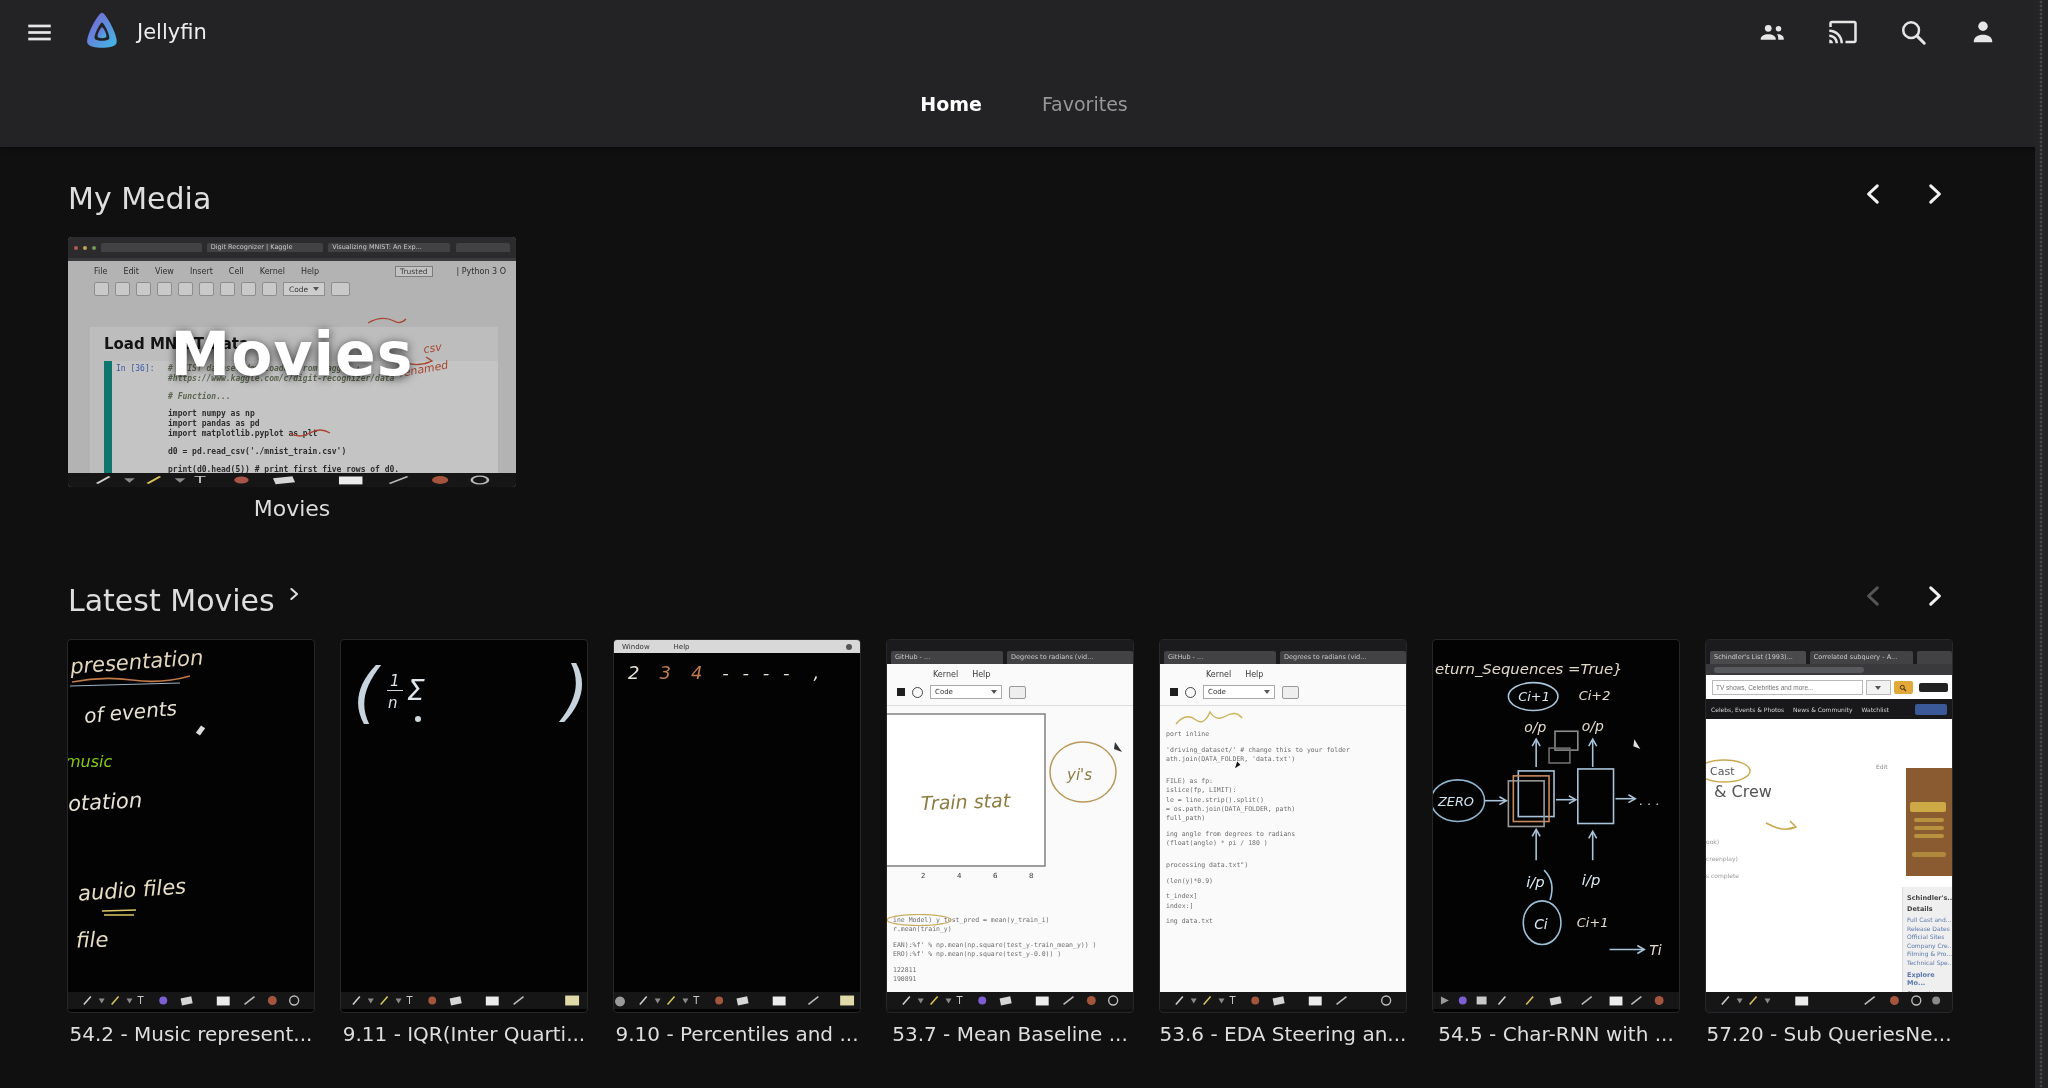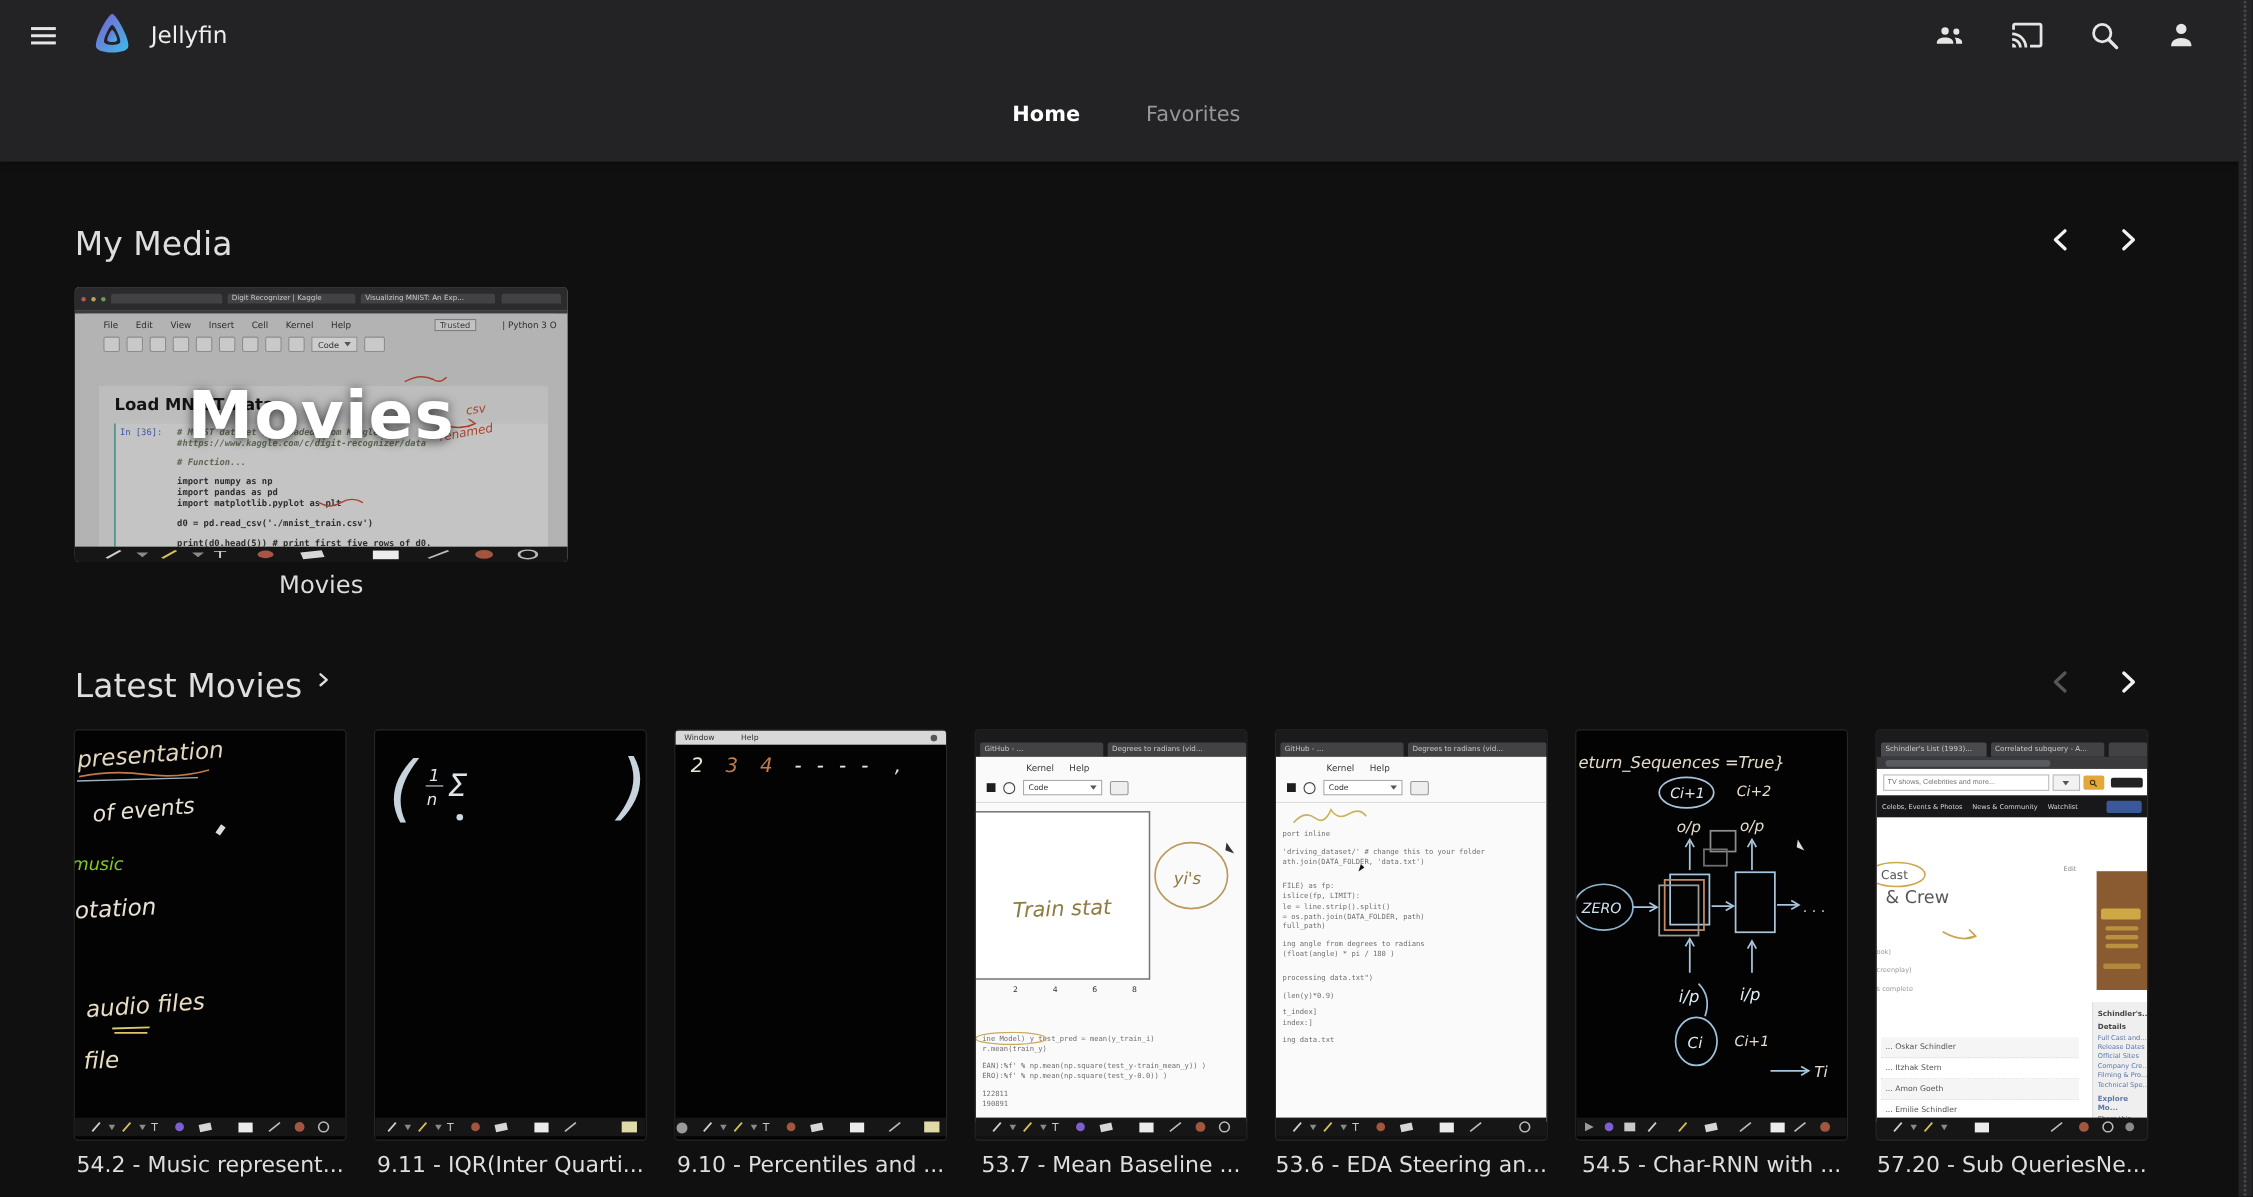--- a/index.html
+++ b/index.html
@@ -10,21 +10,21 @@
   .appbar{height:64px;display:flex;align-items:center;padding:0 26px;}
   .iconbtn{background:none;border:none;padding:0;cursor:pointer;color:#e6e6e6;display:flex;align-items:center;}
   .iconbtn svg{display:block;}
   .logo{margin-left:26px;display:flex;align-items:center;}
   .apptitle{margin-left:12px;font-size:21px;color:#ededed;}
   .appbar-right{margin-left:auto;display:flex;gap:40px;padding-right:24px;align-items:center;}
   .tabs{height:80px;display:flex;justify-content:center;align-items:center;gap:60px;}
   .tab{font-size:19px;color:#979797;cursor:pointer;}
   .tab.active{color:#ffffff;font-weight:bold;}
   
-  .main{position:absolute;top:147px;left:0;width:2035px;margin-top:24px;}
+  .main{position:absolute;top:147px;left:0;width:2035px;}
   .sec-head{position:relative;margin:28px 0 0 68px;height:46px;display:flex;align-items:center;}
   .sec-title{font-size:30px;color:#dedede;}
   .sec-link{display:flex;gap:10px;cursor:pointer;}
   .sec-arrows{position:absolute;right:88px;top:4px;display:flex;gap:34px;}
   .chev{color:#f2f2f2;cursor:pointer;}
   .chev.dim{color:#565656;}
   
   .mm-card{margin:16px 0 0 68px;width:448px;}
   .thumb-movies{position:relative;width:448px;height:250px;border-radius:4px;overflow:hidden;background:#8f8f8f;cursor:pointer;}
   .mm-cap{margin-top:9px;text-align:center;font-size:22px;color:#dcdcdc;}
@@ -49,21 +49,21 @@
   .nb-menu .mi{display:flex;gap:16px;}
   .trusted{margin-left:auto;border:1px solid #7d7d7d;padding:0 4px;font-size:7.5px;color:#3c3c3c;background:#c2c2c2;}
   .pyver{margin:0 10px 0 8px;font-size:8px;color:#2e2e2e;}
   .nb-toolrow{display:flex;gap:6px;padding:2px 0 4px 26px;align-items:center;}
   .nbx{width:13px;height:12px;background:#c9c9c9;border:1px solid #8d8d8d;border-radius:2px;}
   .nbsel{height:12px;border:1px solid #8d8d8d;background:#cdcdcd;font-size:7.5px;color:#333;
          display:flex;align-items:center;gap:5px;padding:0 5px;}
   .caret{width:0;height:0;border-left:3px solid transparent;border-right:3px solid transparent;border-top:4px solid #555;}
   .nb-body{position:absolute;left:22px;right:18px;top:66px;bottom:0;background:#bdbdbd;padding:8px 0 0 14px;}
   .nb-h1{font-size:15px;font-weight:bold;color:#141414;margin-bottom:8px;}
-  .nb-cell{display:flex;border-left:1px solid #0f766e;background:#c4c4c4;padding:3px 0 3px 4px;}
+  .nb-cell{display:flex;border-left:8px solid #0f766e;background:#c4c4c4;padding:3px 0 3px 4px;}
   .nb-prompt{font-family:"DejaVu Sans Mono",monospace;font-size:8px;color:#3a57a8;width:52px;flex:none;}
   .nb-code{font-family:"DejaVu Sans Mono",monospace;font-size:8px;color:#2d2d2d;}
   .nb-code .ln{min-height:1em;line-height:9.8px;white-space:pre;font-weight:bold;}
   .nb-code .cmt{color:#5d6852;font-style:italic;}
   .overlay-title{position:absolute;left:0;right:0;top:82px;text-align:center;font-size:60px;font-weight:bold;
                  color:#ffffff;text-shadow:0 2px 10px rgba(0,0,0,.75);letter-spacing:1px;}
   
   .snb-tabs{height:24px;background:#1b1b1d;display:flex;align-items:flex-end;gap:4px;padding:0 0 0 4px;}
   .snb-tabs .tabpill{height:13px;line-height:13px;}
   .snb-white{position:absolute;top:24px;left:0;right:0;bottom:16px;background:#fafafa;overflow:hidden;}
@@ -678,27 +678,20 @@
               <text x="4" y="16" font-size="11" fill="#555" font-family="DejaVu Sans">Cast</text>
               <text x="8" y="38" font-size="16" fill="#555" font-family="DejaVu Sans">&amp; Crew</text>
               <path d="M60 64 q18 10 30 4 l-6 -6 m6 6 l-9 2" stroke="#c9a84c" fill="none" stroke-width="1.6"></path>
             </svg>
             <span style="position:absolute;left:170px;top:88px;font-size:6px;color:#888">Edit</span>
             <div style="position:absolute;left:0;top:158px;font-size:6px;color:#999;line-height:17px">
                 <div class="ln">ook)</div>
                 <div class="ln">creenplay)</div>
                 <div class="ln">s complete</div>
               </div>
-            <div class="cast-rows">
-                <div class="ln">...  Oskar Schindler</div>
-                <div class="ln">...  Itzhak Stern</div>
-                <div class="ln">...  Amon Goeth</div>
-                <div class="ln">...  Emilie Schindler</div>
-                <div class="ln">...  Poldek Pfefferberg (as Jonathan Sagalle)</div>
-              </div>
             <div class="poster">
               <span class="mark" style="left:4px;top:34px;width:36px;height:10px;opacity:.85"></span>
               <span class="mark" style="left:8px;top:50px;width:30px;height:4px;opacity:.6"></span>
               <span class="mark" style="left:8px;top:58px;width:30px;height:4px;opacity:.6"></span>
               <span class="mark" style="left:8px;top:66px;width:30px;height:4px;opacity:.6"></span>
               <span class="mark" style="left:6px;top:84px;width:34px;height:5px;opacity:.5"></span>
             </div>
             <div class="side-box">
               <div class="hd">Schindler's...</div>
               <div class="hd">Details</div>

